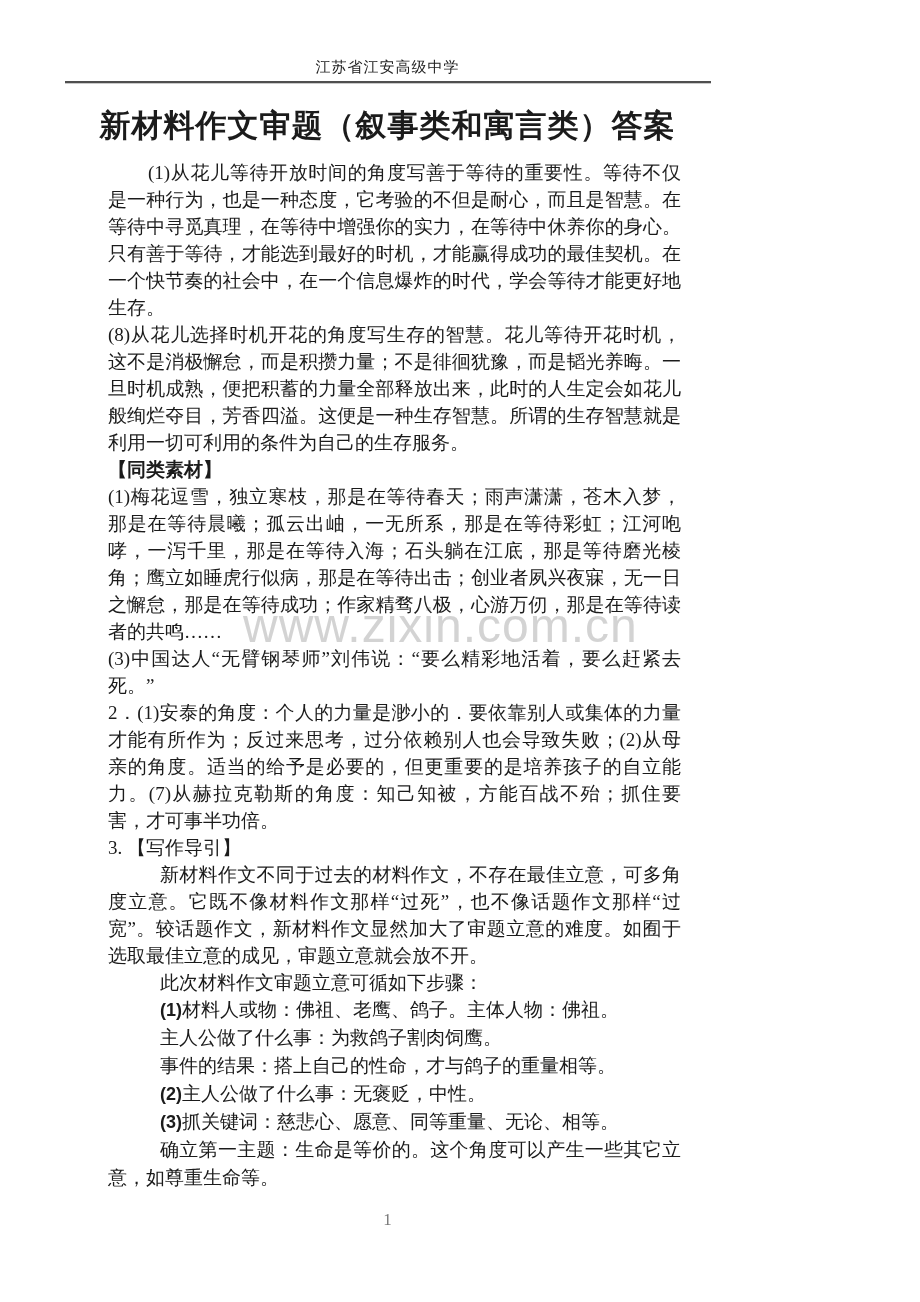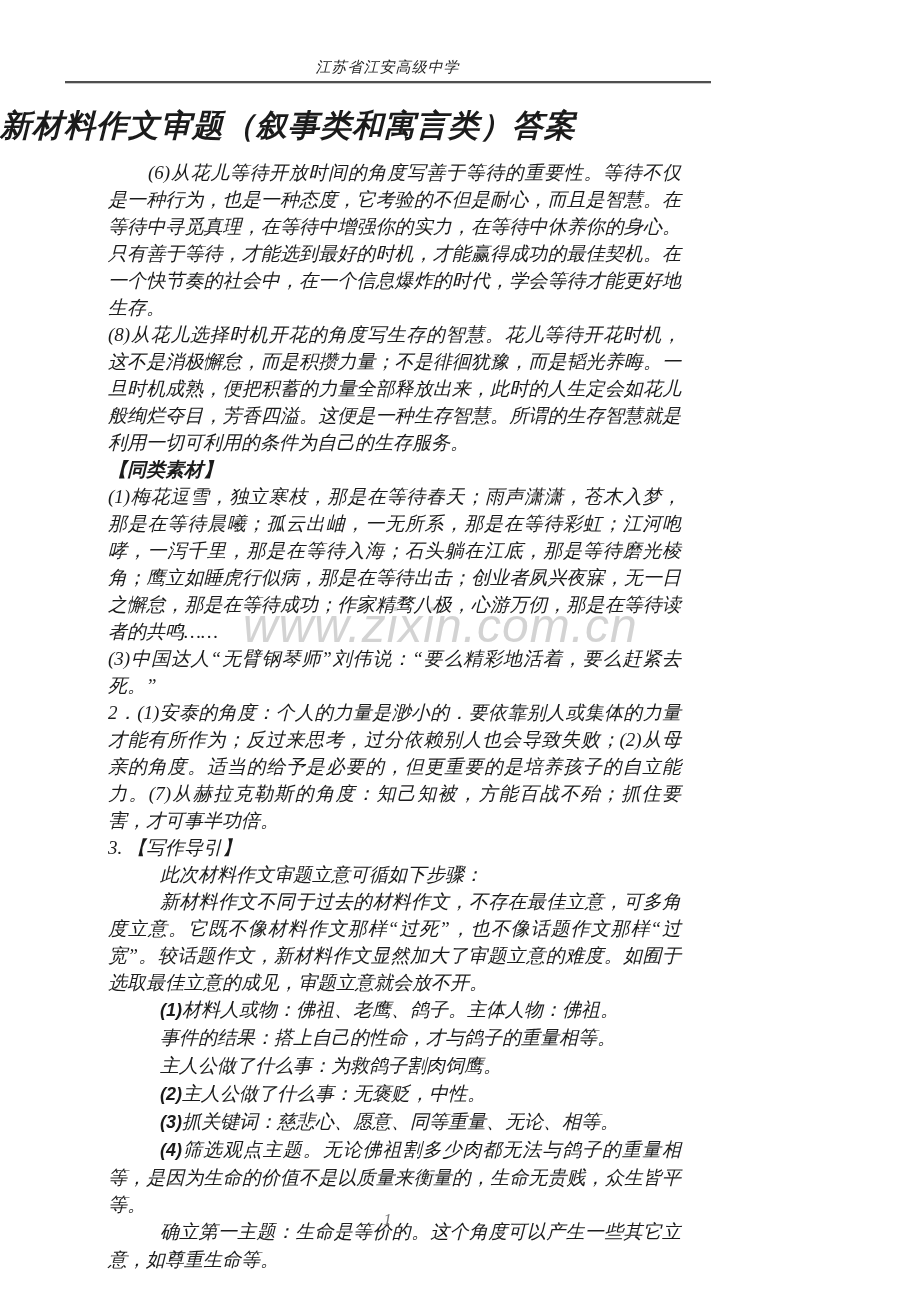--- a/index.html
+++ b/index.html
@@ -4,21 +4,20 @@
 <style>
   html, body { margin: 0; padding: 0; background: #ffffff; }
   .page {
     position: relative;
     width: 775px;
     height: 1302px;
     background: #ffffff;
     overflow: hidden;
     font-family: "Liberation Serif", "DejaVu Serif", serif;
     color: #1b1b1b;
-    font-style: italic;
   }
   .header-text {
     padding-top: 58px;
     text-align: center;
     font-size: 15px;
     letter-spacing: 1px;
     color: #222222;
   }
   .header-rule {
     width: 646px;
@@ -37,20 +36,21 @@
     letter-spacing: 1px;
     color: #c9c9c9;
     opacity: 0.8;
     white-space: nowrap;
     user-select: none;
   }
   .title {
     position: relative;
     z-index: 1;
     margin: 22px 0 12px 0;
+    text-align: center;
     font-size: 31px;
     font-weight: 600;
     letter-spacing: 1px;
   }
   .content {
     position: relative;
     z-index: 1;
     padding: 0 94px 0 108px;
     font-size: 19px;
     line-height: 27px;
@@ -86,36 +86,35 @@
 <div class="page">
 
   <div class="header-text">江苏省江安高级中学</div>
   <div class="header-rule"></div>
 
   <div class="watermark">www.zixin.com.cn</div>
 
   <h1 class="title">新材料作文审题（叙事类和寓言类）答案</h1>
 
   <div class="content">
-    <p class="p-indent1">(6)从花儿等待开放时间的角度写善于等待的重要性。等待不仅是一种行为，也是一种态度，它考验的不但是耐心，而且是智慧。在等待中寻觅真理，在等待中增强你的实力，在等待中休养你的身心。只有善于等待，才能选到最好的时机，才能赢得成功的最佳契机。在一个快节奏的社会中，在一个信息爆炸的时代，学会等待才能更好地生存。</p>
+    <p class="p-indent1">(1)从花儿等待开放时间的角度写善于等待的重要性。等待不仅是一种行为，也是一种态度，它考验的不但是耐心，而且是智慧。在等待中寻觅真理，在等待中增强你的实力，在等待中休养你的身心。只有善于等待，才能选到最好的时机，才能赢得成功的最佳契机。在一个快节奏的社会中，在一个信息爆炸的时代，学会等待才能更好地生存。</p>
     <p>(8)从花儿选择时机开花的角度写生存的智慧。花儿等待开花时机，这不是消极懈怠，而是积攒力量；不是徘徊犹豫，而是韬光养晦。一旦时机成熟，便把积蓄的力量全部释放出来，此时的人生定会如花儿般绚烂夺目，芳香四溢。这便是一种生存智慧。所谓的生存智慧就是利用一切可利用的条件为自己的生存服务。</p>
     <p class="bold">【同类素材】</p>
     <p>(1)梅花逗雪，独立寒枝，那是在等待春天；雨声潇潇，苍木入梦，那是在等待晨曦；孤云出岫，一无所系，那是在等待彩虹；江河咆哮，一泻千里，那是在等待入海；石头躺在江底，那是等待磨光棱角；鹰立如睡虎行似病，那是在等待出击；创业者夙兴夜寐，无一日之懈怠，那是在等待成功；作家精骛八极，心游万仞，那是在等待读者的共鸣……</p>
     <p>(3)中国达人“无臂钢琴师”刘伟说：“要么精彩地活着，要么赶紧去死。”</p>
     <p>2．(1)安泰的角度：个人的力量是渺小的．要依靠别人或集体的力量才能有所作为；反过来思考，过分依赖别人也会导致失败；(2)从母亲的角度。适当的给予是必要的，但更重要的是培养孩子的自立能力。(7)从赫拉克勒斯的角度：知己知被，方能百战不殆；抓住要害，才可事半功倍。</p>
     <p>3. 【写作导引】</p>
+    <p class="p-indent2">新材料作文不同于过去的材料作文，不存在最佳立意，可多角度立意。它既不像材料作文那样“过死”，也不像话题作文那样“过宽”。较话题作文，新材料作文显然加大了审题立意的难度。如囿于选取最佳立意的成见，审题立意就会放不开。</p>
     <p class="p-indent2">此次材料作文审题立意可循如下步骤：</p>
-    <p class="p-indent2">新材料作文不同于过去的材料作文，不存在最佳立意，可多角度立意。它既不像材料作文那样“过死”，也不像话题作文那样“过宽”。较话题作文，新材料作文显然加大了审题立意的难度。如囿于选取最佳立意的成见，审题立意就会放不开。</p>
 
     <p class="step"><span class="step-num">(1)</span><span>材料人或物：佛祖、老鹰、鸽子。主体人物：佛祖。</span></p>
+    <p class="step"><span class="step-num"></span><span>主人公做了什么事：为救鸽子割肉饲鹰。</span></p>
     <p class="step"><span class="step-num"></span><span>事件的结果：搭上自己的性命，才与鸽子的重量相等。</span></p>
-    <p class="step"><span class="step-num"></span><span>主人公做了什么事：为救鸽子割肉饲鹰。</span></p>
     <p class="step"><span class="step-num">(2)</span><span>主人公做了什么事：无褒贬，中性。</span></p>
     <p class="step"><span class="step-num">(3)</span><span>抓关键词：慈悲心、愿意、同等重量、无论、相等。</span></p>
-    <p class="step"><span class="step-num">(4)</span><span>筛选观点主题。无论佛祖割多少肉都无法与鸽子的重量相等，是因为生命的价值不是以质量来衡量的，生命无贵贱，众生皆平等。</span></p>
     <p class="step"><span class="step-num"></span><span>确立第一主题：生命是等价的。这个角度可以产生一些其它立意，如尊重生命等。</span></p>
   </div>
 
   <div class="footer">
     <span class="page-number">1</span>
   </div>
 
 </div>
 
 </body></html>

